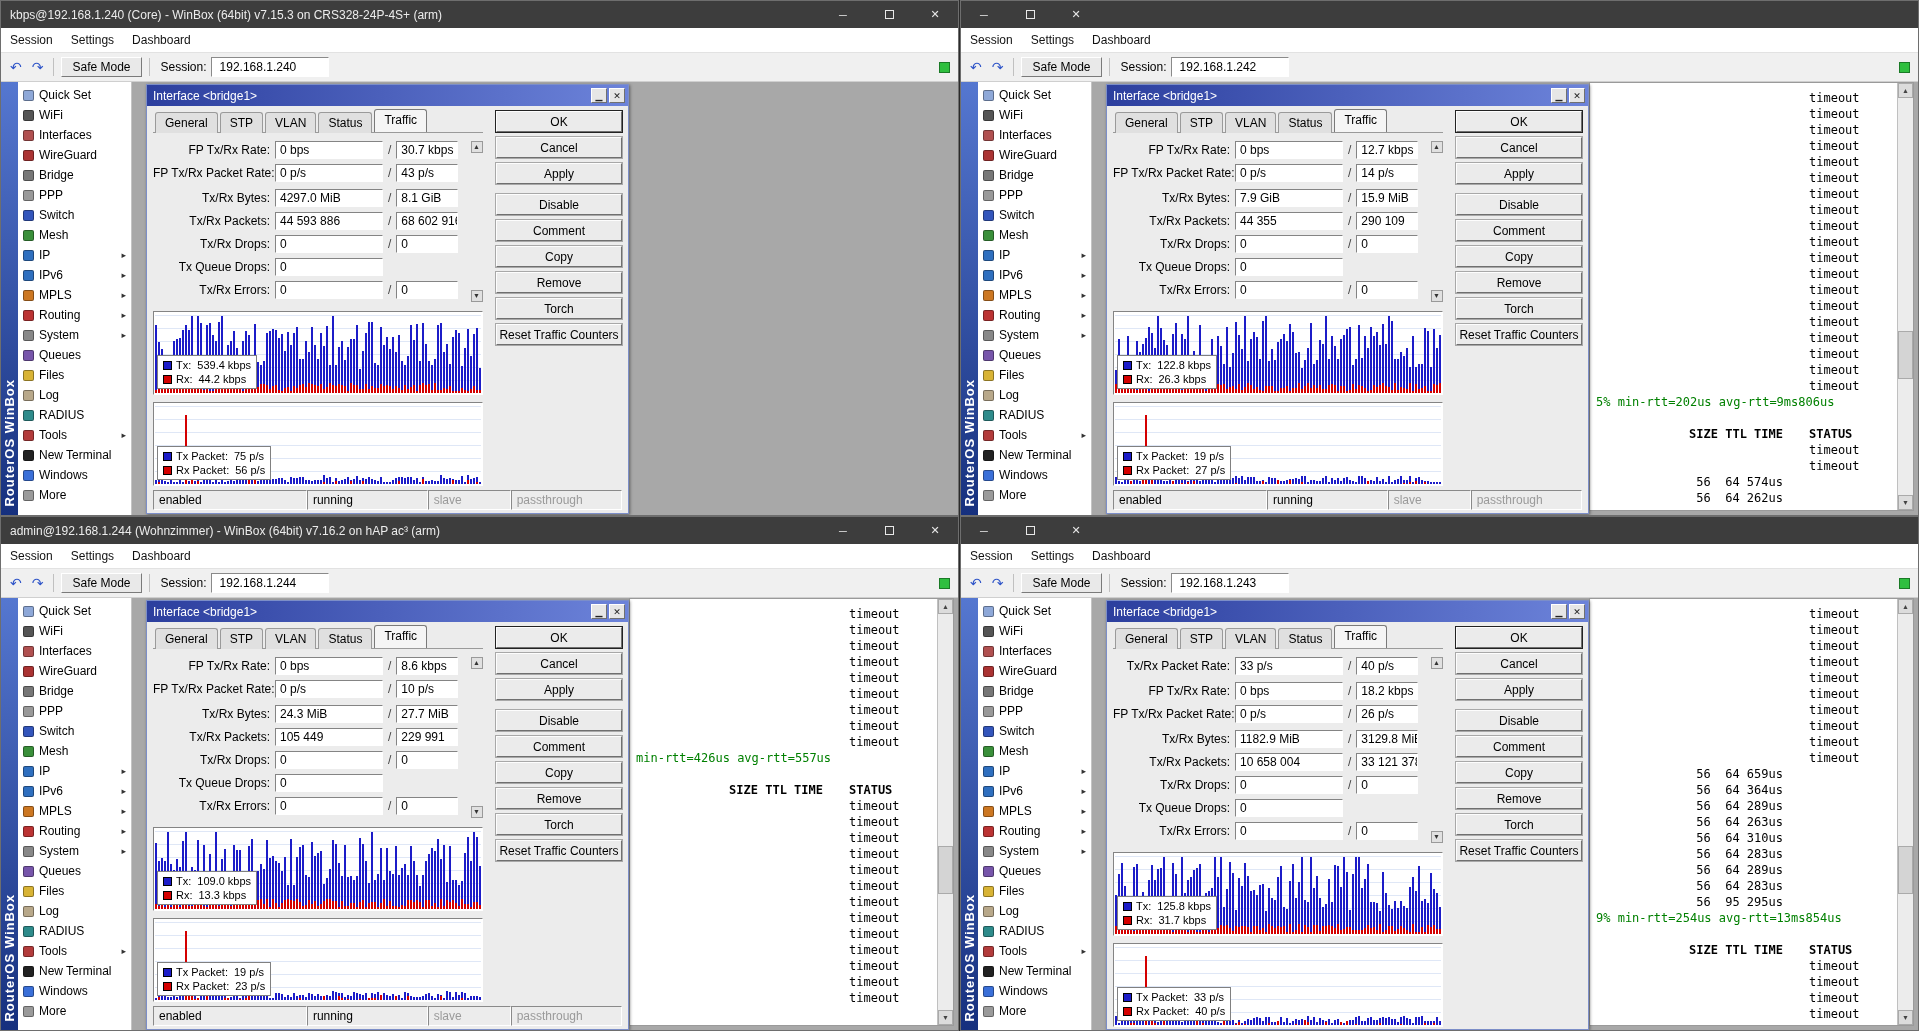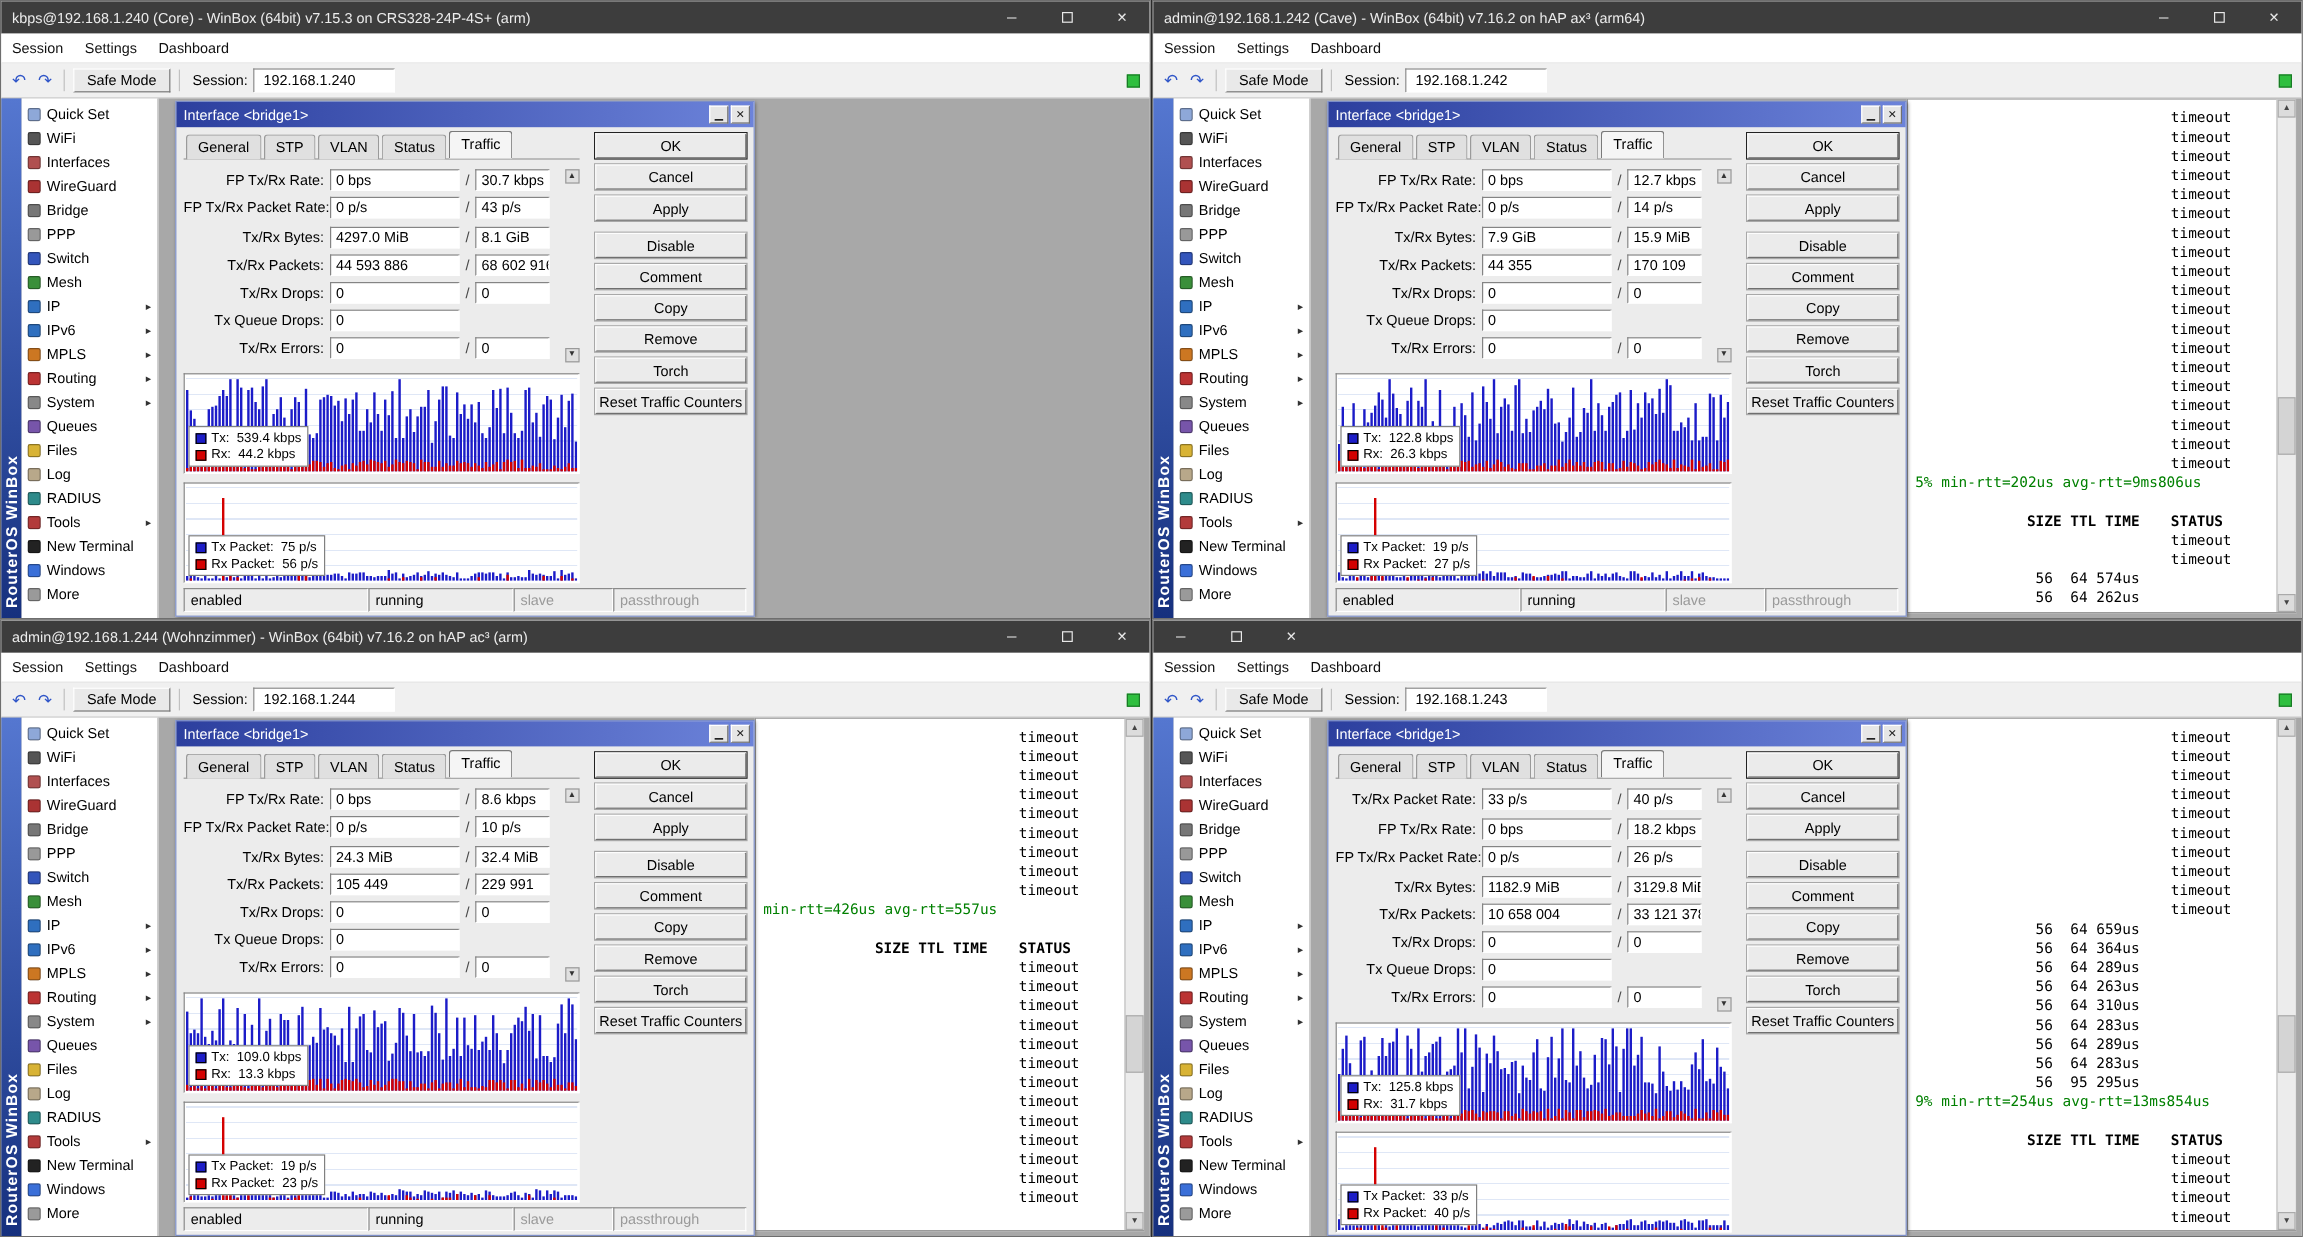--- a/index.html
+++ b/index.html
@@ -1211,21 +1211,20 @@
                 <div class="dbtn">Reset Traffic Counters</div>
               </div>
           </div>
         </div>
       </div>
     </div>
   </div>
 
   <div class="win" style="left: 960px; top: 0px; width: 959px; height: 516px;">
     <div class="titlebar">
-      <span class="title">admin@192.168.1.242 (Cave) - WinBox (64bit) v7.16.2 on hAP ax³ (arm64)</span>
       <span class="winbtns">
         <span class="wbtn">─</span>
         <span class="wbtn">
             <span class="maxbox"></span>
           </span>
         <span class="wbtn">✕</span>
       </span>
     </div>
     <div class="menubar">
       <span class="menu-item">Session</span>
@@ -1409,21 +1408,21 @@
                     <div class="frow gap">
                       <span class="flabel">Tx/Rx Bytes:</span>
                       <span class="fbox b1">7.9 GiB</span>
                       <span class="fsep">/</span>
                       <span class="fbox b2">15.9 MiB</span>
                     </div>
                     <div class="frow">
                       <span class="flabel">Tx/Rx Packets:</span>
                       <span class="fbox b1">44 355</span>
                       <span class="fsep">/</span>
-                      <span class="fbox b2">170 109</span>
+                      <span class="fbox b2">290 109</span>
                     </div>
                     <div class="frow">
                       <span class="flabel">Tx/Rx Drops:</span>
                       <span class="fbox b1">0</span>
                       <span class="fsep">/</span>
                       <span class="fbox b2">0</span>
                     </div>
                     <div class="frow">
                       <span class="flabel">Tx Queue Drops:</span>
                       <span class="fbox b1">0</span>
@@ -2554,21 +2553,21 @@
                     <div class="frow">
                       <span class="flabel">FP Tx/Rx Packet Rate:</span>
                       <span class="fbox b1">0 p/s</span>
                       <span class="fsep">/</span>
                       <span class="fbox b2">10 p/s</span>
                     </div>
                     <div class="frow gap">
                       <span class="flabel">Tx/Rx Bytes:</span>
                       <span class="fbox b1">24.3 MiB</span>
                       <span class="fsep">/</span>
-                      <span class="fbox b2">32.4 MiB</span>
+                      <span class="fbox b2">27.7 MiB</span>
                     </div>
                     <div class="frow">
                       <span class="flabel">Tx/Rx Packets:</span>
                       <span class="fbox b1">105 449</span>
                       <span class="fsep">/</span>
                       <span class="fbox b2">229 991</span>
                     </div>
                     <div class="frow">
                       <span class="flabel">Tx/Rx Drops:</span>
                       <span class="fbox b1">0</span>

